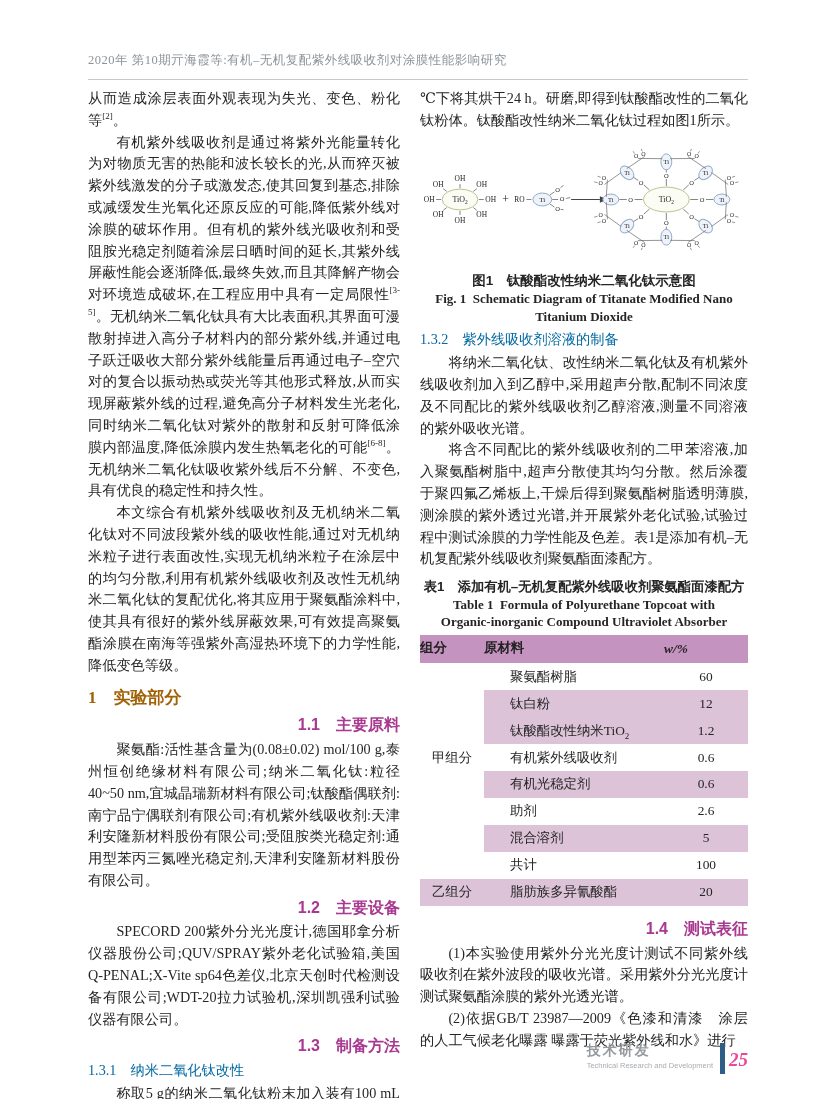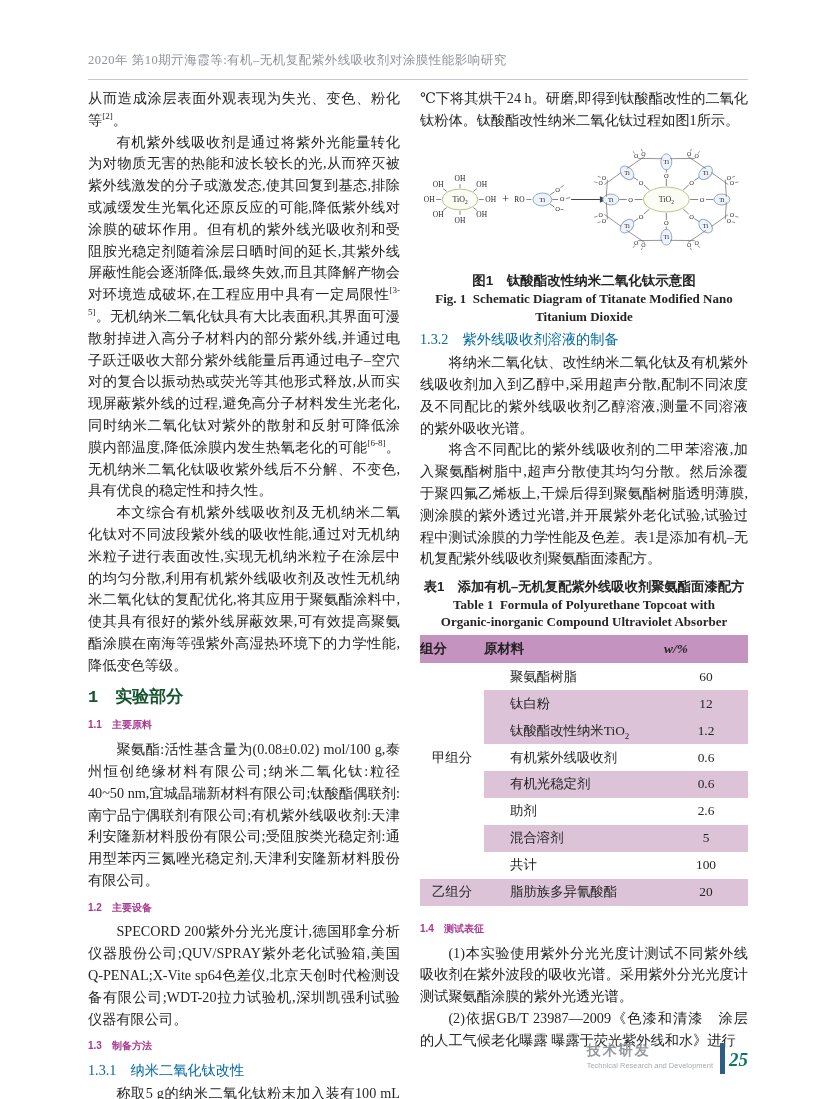--- a/index.html
+++ b/index.html
@@ -11,54 +11,54 @@
              padding-bottom:10px;border-bottom:1px solid #c6cace;letter-spacing:.5px;}
   
   .cols{position:absolute;left:88px;top:88px;width:660px;display:flex;gap:20px;}
   .col{font-size:14.2px;line-height:21.8px;text-align:justify;text-justify:inter-ideograph;}
   .col-left{width:312px;}
   .col-right{width:328px;}
   p{margin:0;text-indent:2em;}
   p.noindent{text-indent:0;}
   sup{font-size:9px;line-height:0;}
   sub{font-size:9px;line-height:0;}
-  h2.sec{color:#14532d;font-size:17px;font-weight:bold;margin:10px 0 6px;
-         font-family:Liberation Mono, monospace;text-align:left;}
-  h3.sub{color:#a83890;font-size:10px;font-weight:bold;margin:5px 0 3px;
-         font-family:"Liberation Sans","DejaVu Sans",sans-serif;text-align:left;}
+  h2.sec{color:#a16207;font-size:17px;font-weight:bold;margin:10px 0 6px;
+         font-family:Liberation Serif, serif;text-align:left;}
+  h3.sub{color:#a83890;font-size:16px;font-weight:bold;margin:5px 0 3px;
+         font-family:"Liberation Sans","DejaVu Sans",sans-serif;text-align:right;}
   h4.subsub{color:#0369a1;font-size:14.2px;font-weight:normal;margin:3px 0 1px;text-align:left;}
   
   figure{margin:6px 0 0 0;}
   .figcap-zh{text-align:center;font-weight:bold;font-size:13.5px;margin-top:3px;
              font-family:"Liberation Sans","DejaVu Sans",sans-serif;line-height:19px;white-space:pre-wrap;}
   .figcap-en{text-align:center;font-weight:bold;font-size:13px;line-height:18px;
              font-family:"Liberation Serif","DejaVu Serif",serif;white-space:pre-wrap;}
   
   .tablecap-zh{text-align:center;font-weight:bold;font-size:13.3px;margin-top:8px;line-height:18px;
              font-family:"Liberation Sans","DejaVu Sans",sans-serif;white-space:pre-wrap;}
   .tablecap-en{text-align:center;font-weight:bold;font-size:13px;line-height:17px;
              font-family:"Liberation Serif","DejaVu Serif",serif;white-space:pre-wrap;}
   table.formula{border-collapse:collapse;width:100%;margin-top:5px;font-size:13.4px;}
   table.formula th{background:#c493bf;font-weight:bold;padding:3px 0;color:#222;
-             font-family:Liberation Serif, serif;}
+             font-family:Liberation Mono, monospace;}
   table.formula th.h-val{font-style:italic;font-family:"Liberation Serif","DejaVu Serif",serif;}
   table.formula td{padding:2.6px 0;}
   td.grp{width:64px;text-align:center;}
   td.mat{text-align:left;padding-left:26px !important;}
   td.val{width:84px;text-align:center;font-family:"Liberation Serif","DejaVu Serif",serif;}
   .stripe{background:#dcc3d8;}
   
   .pg-footer{position:absolute;left:88px;top:1042px;width:660px;display:flex;
              justify-content:flex-end;align-items:flex-start;}
   .f-text{}
   .f-zh{font-size:14px;font-weight:bold;letter-spacing:2px;color:#94999e;
         font-family:"Liberation Sans","DejaVu Sans",sans-serif;}
   .f-en{font-size:7.5px;color:#a8adb2;margin-top:1px;font-family:"Liberation Sans","DejaVu Sans",sans-serif;}
   .f-bar{width:5px;height:31px;background:#2e5e88;margin:1px 0 0 7px;}
-  .f-num{font-size:19px;font-style:italic;font-weight:bold;color:#0f766e;margin:7px 0 0 4px;
+  .f-num{font-size:19px;font-style:italic;font-weight:bold;color:#ec4899;margin:7px 0 0 4px;
          font-family:"Liberation Serif","DejaVu Serif",serif;}
 </style>
 </head>
 <body>
 
 <div class="page">
 
   <div class="pg-header">
     <span>2020年 第10期</span>
     <span>亓海霞等:有机–无机复配紫外线吸收剂对涂膜性能影响研究</span>

